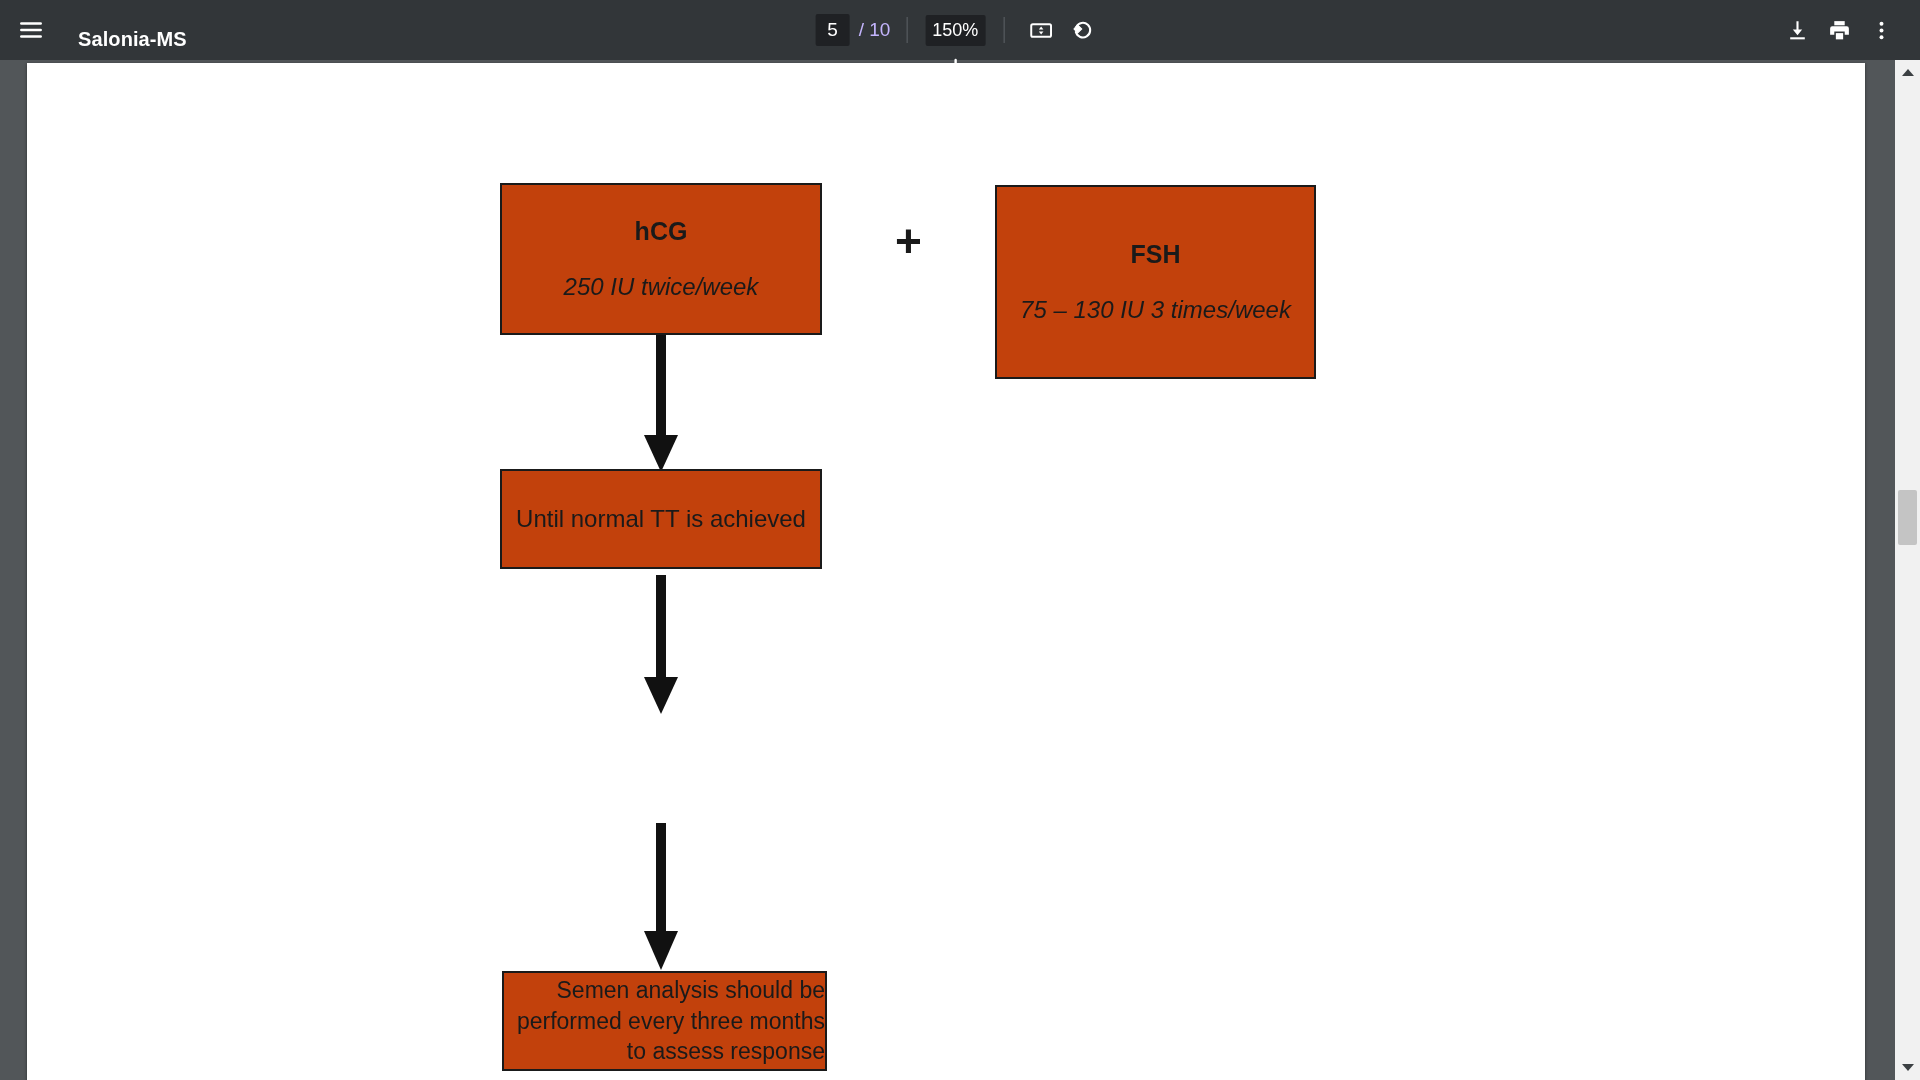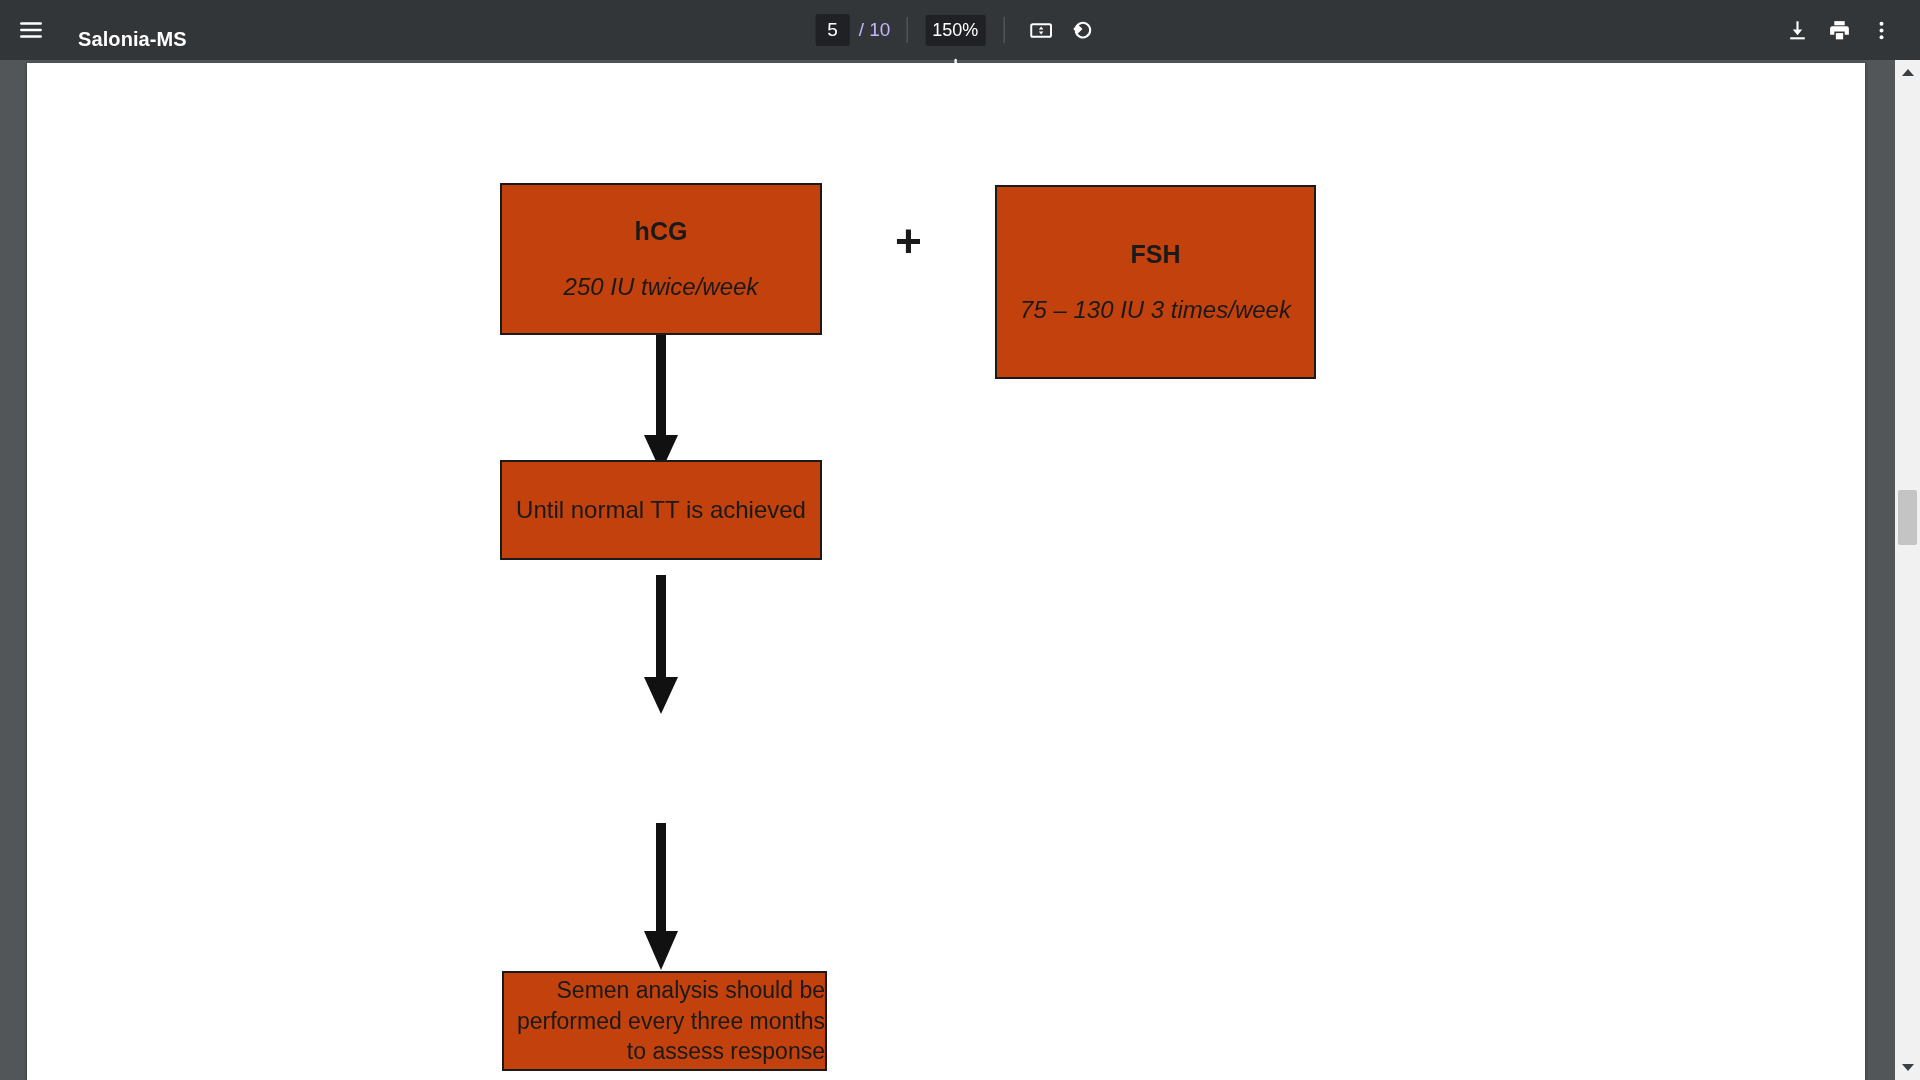--- a/index.html
+++ b/index.html
@@ -90,21 +90,21 @@
     text-align: center;
     color: #1a1a1a;
   }
   .fbox .ftitle { font-size: 25px; font-weight: bold; line-height: 1.2; }
   .fbox .fbody  { font-size: 24px; line-height: 1.25; font-weight: 400; }
   .fbox .ftitle + .fbody { margin-top: 26px; font-style: italic; }
 
   
   #box-hcg     { left: 473px;  top: 120px; width: 322px; height: 152px; }
   #box-fsh     { left: 968px;  top: 122px; width: 321px; height: 194px; }
-  #box-tt      { left: 473px;  top: 397px; width: 322px; height: 100px; }
+  #box-tt      { left: 473px;  top: 406px; width: 322px; height: 100px; }
   #box-dose    { left: 473px;  top: 655px; width: 323px; height: 102px; }
   #box-semen   { left: 475px;  top: 908px; width: 325px; height: 100px; text-align: right; }
   #box-semen .fbody { font-size: 23px; line-height: 1.33; }
 
   .plus-sign {
     position: absolute;
     left: 868px; top: 155px;
     font-size: 46px; font-weight: bold; color: #1a1a1a;
     line-height: 1;
     font-family: "Liberation Sans", sans-serif;

